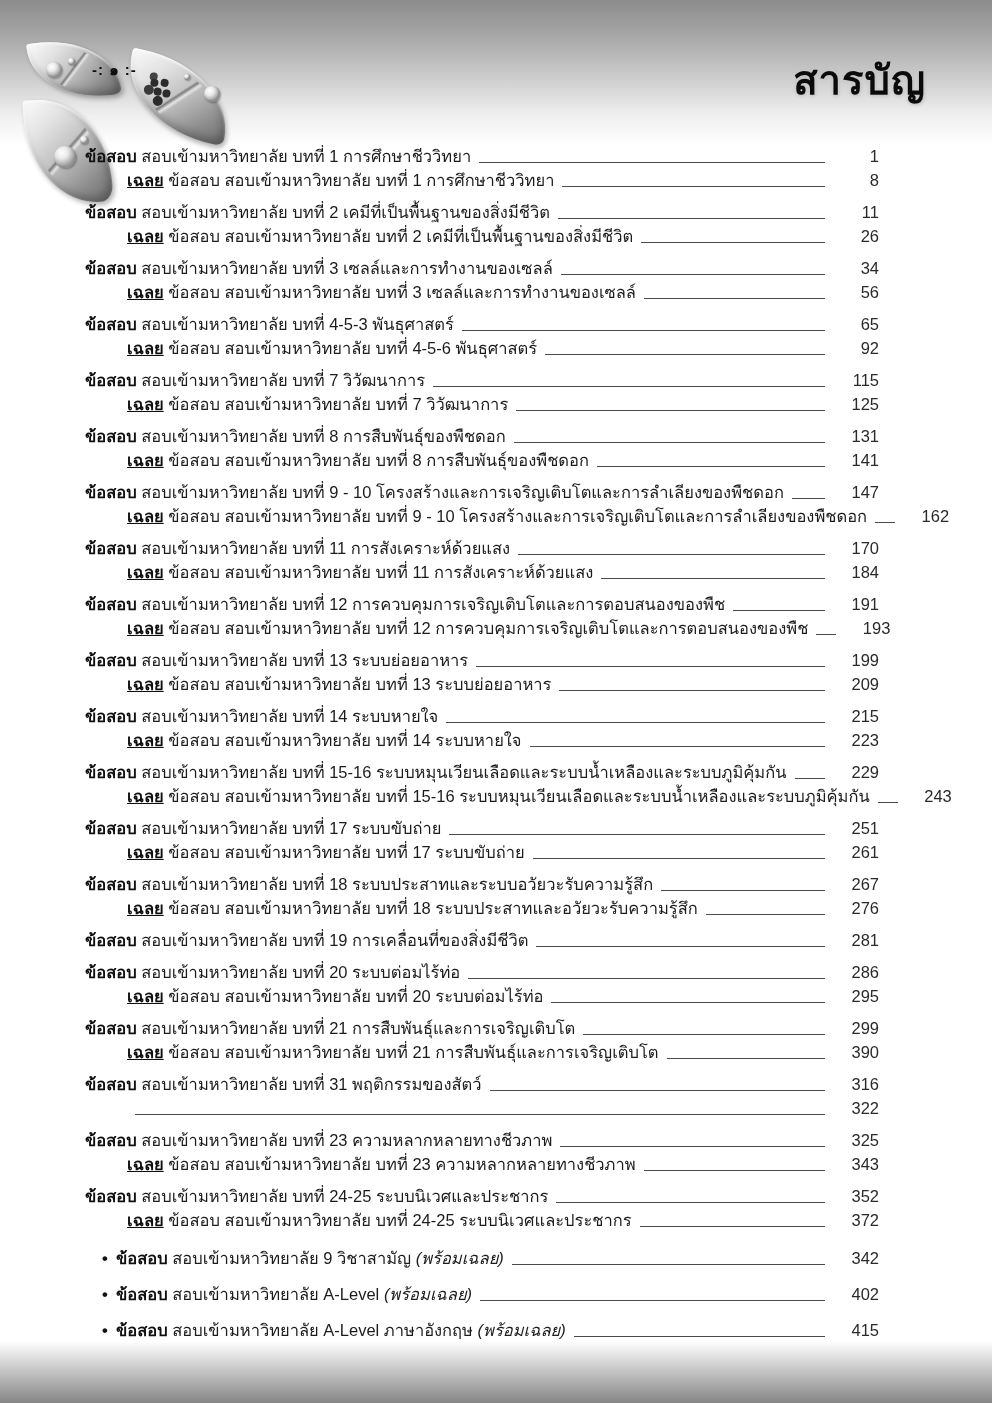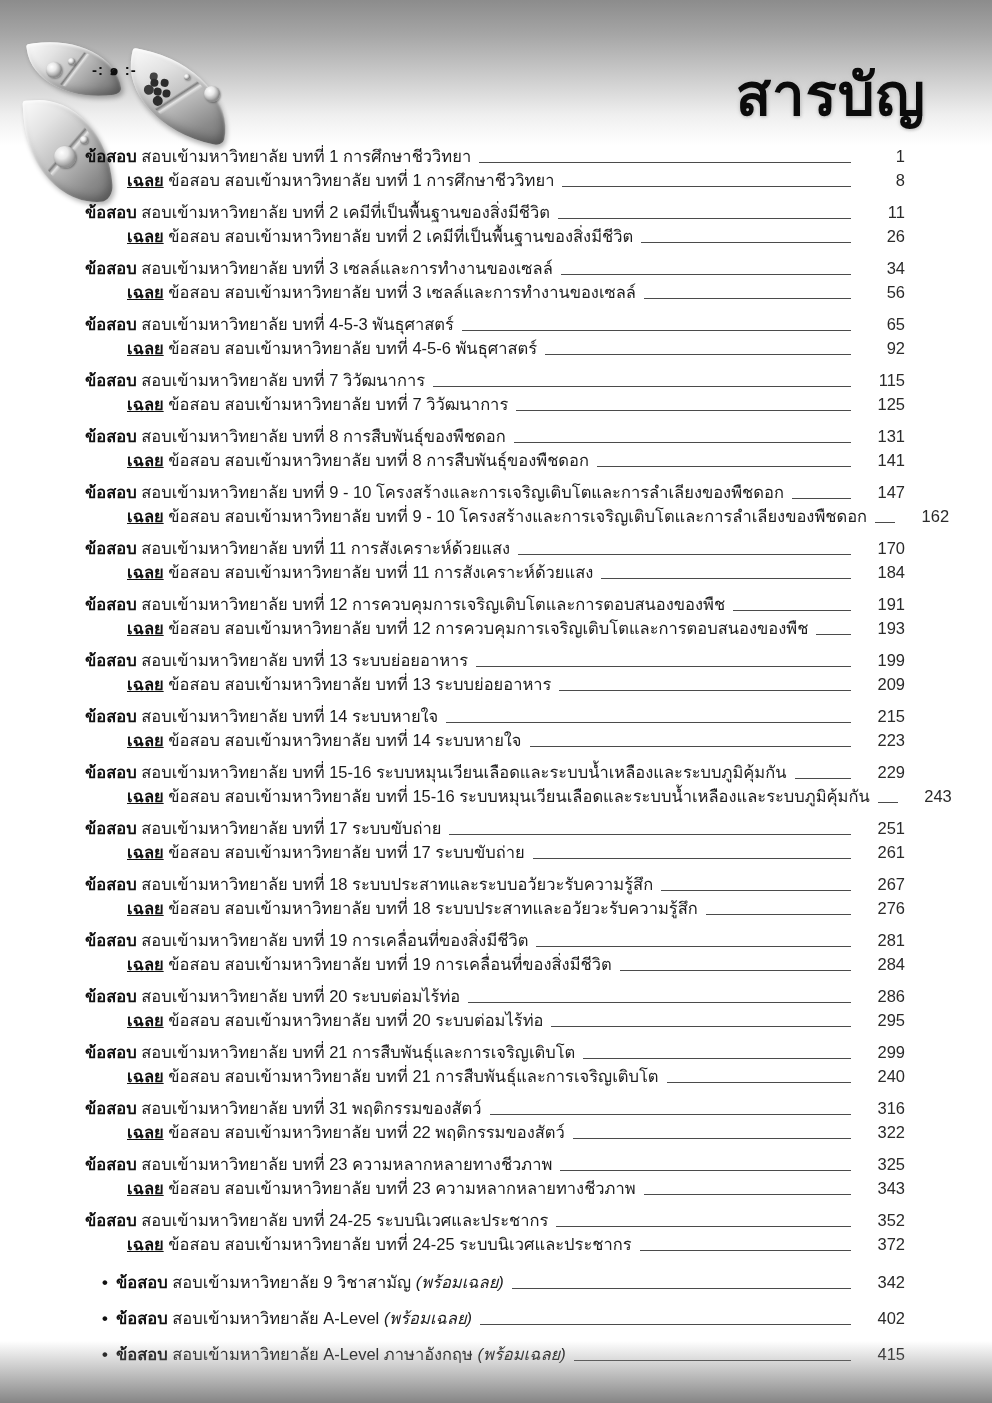--- a/index.html
+++ b/index.html
@@ -11,21 +11,21 @@
     position: relative;
     overflow: hidden;
     color: #1c1c1c;
   }
   .page { position: relative; width: 100%; height: 100%; }
 
   
   header { position: relative; height: 140px; }
   .title {
     position: absolute; top: 48px; right: 66px;
-    font-size: 58px; font-weight: bold; color: #0b0b0b;
+    font-size: 40px; font-weight: bold; color: #0b0b0b;
     text-shadow: 0 0 2px #d6d6d6, 0 0 4px #bdbdbd, 1px 1px 3px #c9c9c9;
     letter-spacing: 1px;
   }
 
   
   .logo { position: absolute; left: 18px; top: 30px; width: 230px; height: 150px; }
   .leaf {
     position: absolute;
     background: linear-gradient(140deg, #fbfbfb 0%, #e3e3e3 25%, #b9b9b9 55%, #8a8a8a 80%, #707070 100%);
     border-radius: 4% 100% 10% 100%;
@@ -55,21 +55,21 @@
     background: #2c2c2c; border-radius: 50%;
     box-shadow: 10px -2px 0 #2c2c2c, 5px 8px 0 #2c2c2c, -4px 8px 0 1px #3a3a3a,
                 14px 8px 0 #2c2c2c, 7px 17px 0 1px #2c2c2c, -2px -6px 0 #444;
   }
   .logo-caption {
     position: absolute; left: 74px; top: 28px;
     font-size: 15px; font-weight: bold; color: #0d0d0d; letter-spacing: 1px;
   }
 
   
-  .toc { padding: 4px 87px 0 85px; position: relative; }
+  .toc { padding: 4px 113px 0 85px; position: relative; }
   .pair { margin-bottom: 8px; }
   .row { display: flex; align-items: baseline; height: 24px; font-size: 16.5px; line-height: 24px; white-space: nowrap; }
   .row .label { flex: 0 0 auto; }
   .row b { font-weight: bold; color: #101010; }
   .row .u { text-decoration: underline; }
   .answer { padding-left: 42px; }
   .leader { flex: 1 1 auto; align-self: flex-end; height: 0; border-bottom: 1.6px solid #4b4b4b; margin: 0 14px 5px 8px; min-width: 20px; }
   .pagenum { flex: 0 0 40px; text-align: right; color: #2a2a2a; font-size: 16.5px; }
 
   .bullets { margin-top: 14px; }
@@ -275,25 +275,20 @@
           <span class="leader"></span>
           <span class="pagenum">276</span>
         </div>
       </div>
       <div class="pair">
         <div class="row main">
           <span class="label"><b>ข้อสอบ</b><span> สอบเข้ามหาวิทยาลัย บทที่ 19 การเคลื่อนที่ของสิ่งมีชีวิต</span></span>
           <span class="leader"></span>
           <span class="pagenum">281</span>
         </div>
-        <div class="row answer">
-          <span class="label"><b class="u">เฉลย</b><span> ข้อสอบ สอบเข้ามหาวิทยาลัย บทที่ 19 การเคลื่อนที่ของสิ่งมีชีวิต</span></span>
-          <span class="leader"></span>
-          <span class="pagenum">284</span>
-        </div>
       </div>
       <div class="pair">
         <div class="row main">
           <span class="label"><b>ข้อสอบ</b><span> สอบเข้ามหาวิทยาลัย บทที่ 20 ระบบต่อมไร้ท่อ</span></span>
           <span class="leader"></span>
           <span class="pagenum">286</span>
         </div>
         <div class="row answer">
           <span class="label"><b class="u">เฉลย</b><span> ข้อสอบ สอบเข้ามหาวิทยาลัย บทที่ 20 ระบบต่อมไร้ท่อ</span></span>
           <span class="leader"></span>
@@ -302,31 +297,30 @@
       </div>
       <div class="pair">
         <div class="row main">
           <span class="label"><b>ข้อสอบ</b><span> สอบเข้ามหาวิทยาลัย บทที่ 21 การสืบพันธุ์และการเจริญเติบโต</span></span>
           <span class="leader"></span>
           <span class="pagenum">299</span>
         </div>
         <div class="row answer">
           <span class="label"><b class="u">เฉลย</b><span> ข้อสอบ สอบเข้ามหาวิทยาลัย บทที่ 21 การสืบพันธุ์และการเจริญเติบโต</span></span>
           <span class="leader"></span>
-          <span class="pagenum">240</span>
+          <span class="pagenum">390</span>
         </div>
       </div>
       <div class="pair">
         <div class="row main">
           <span class="label"><b>ข้อสอบ</b><span> สอบเข้ามหาวิทยาลัย บทที่ 31 พฤติกรรมของสัตว์</span></span>
           <span class="leader"></span>
           <span class="pagenum">316</span>
         </div>
         <div class="row answer">
-          <span class="label"><b class="u">เฉลย</b><span> ข้อสอบ สอบเข้ามหาวิทยาลัย บทที่ 22 พฤติกรรมของสัตว์</span></span>
           <span class="leader"></span>
           <span class="pagenum">322</span>
         </div>
       </div>
       <div class="pair">
         <div class="row main">
           <span class="label"><b>ข้อสอบ</b><span> สอบเข้ามหาวิทยาลัย บทที่ 23 ความหลากหลายทางชีวภาพ</span></span>
           <span class="leader"></span>
           <span class="pagenum">325</span>
         </div>

